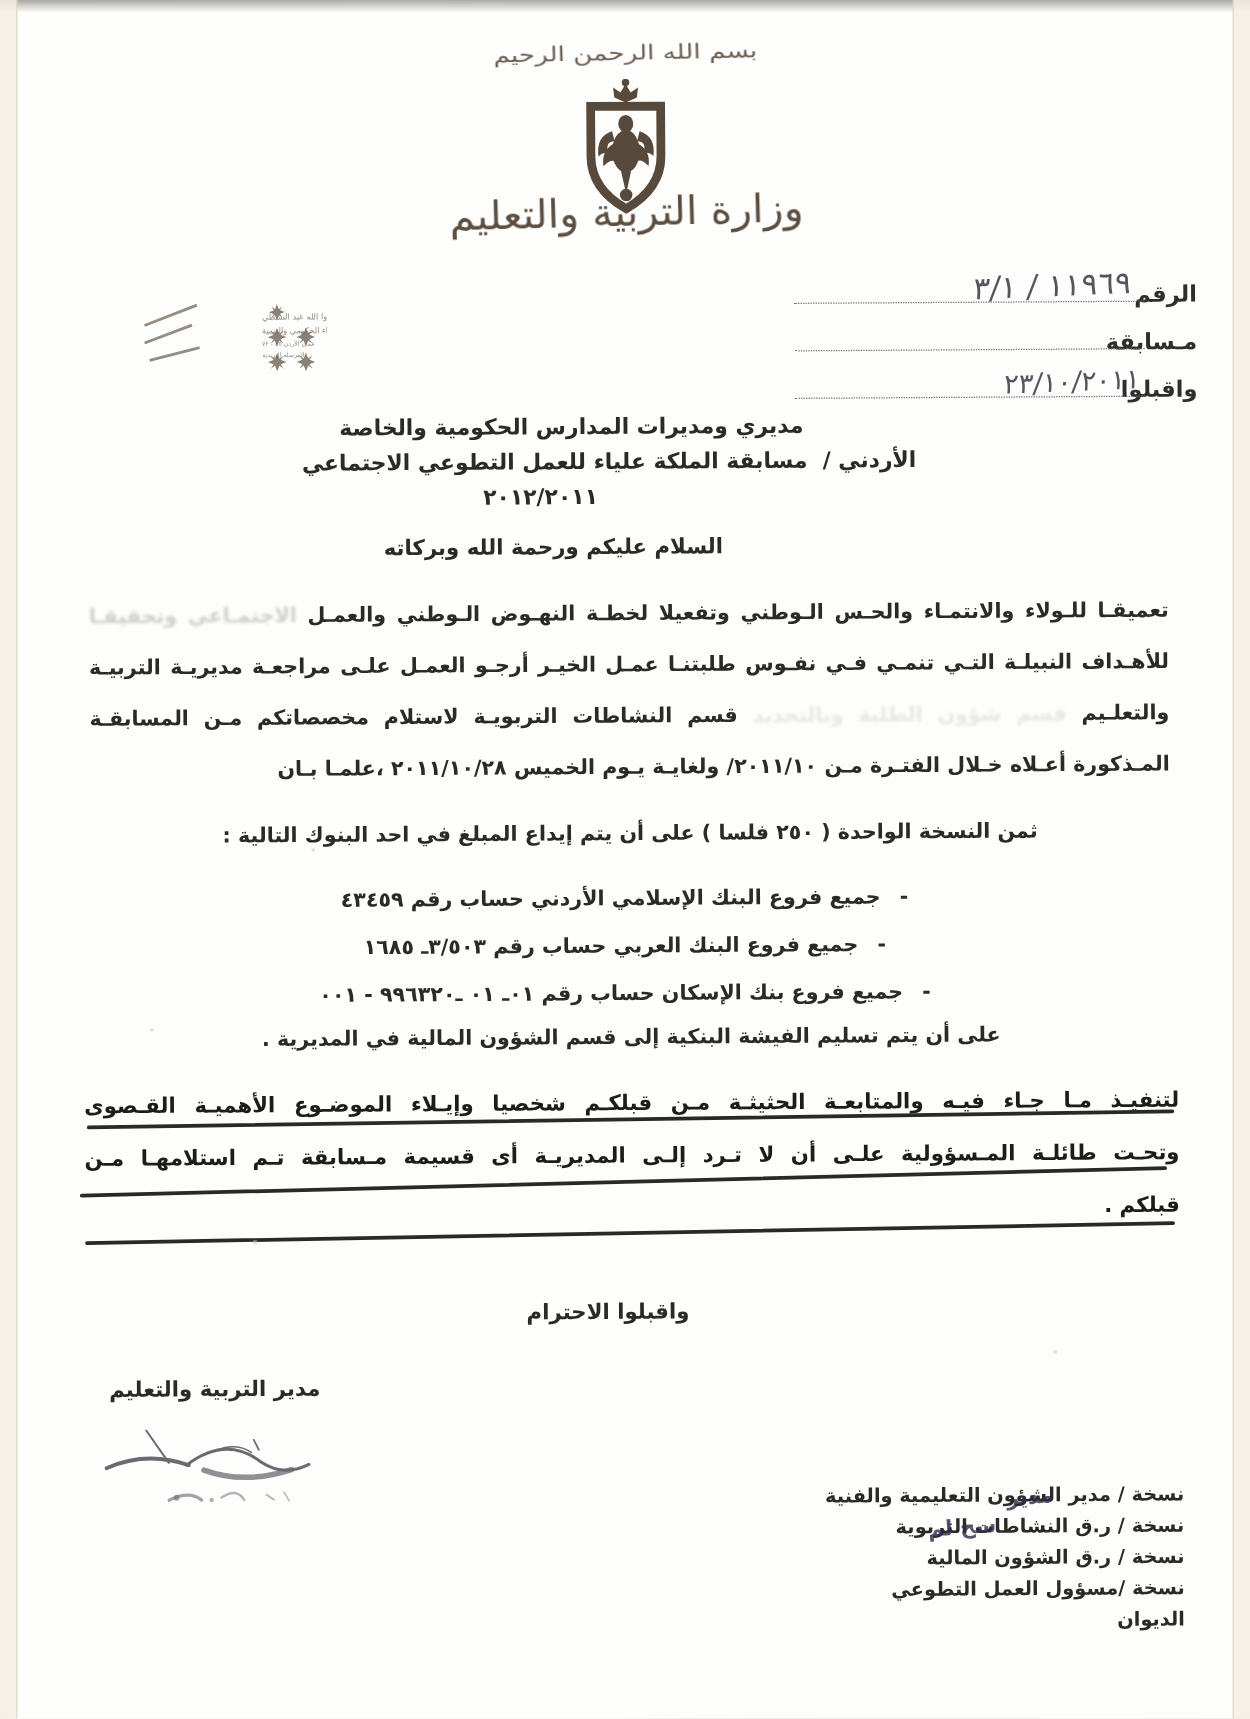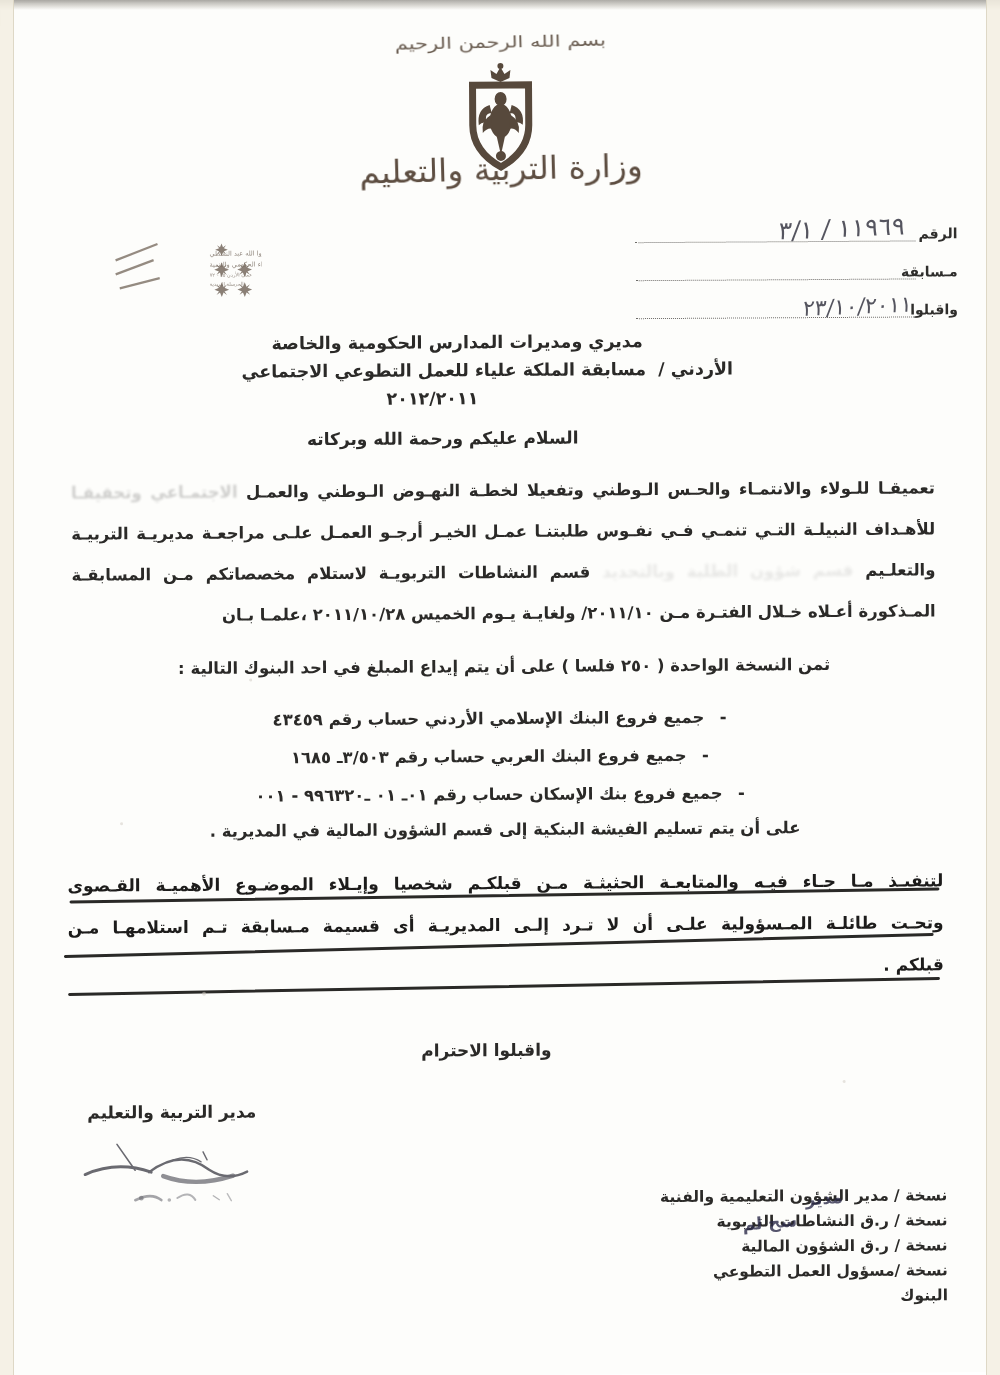--- a/index.html
+++ b/index.html
@@ -89,21 +89,21 @@
   
   .refblock{
     position:absolute;right:44px;top:222px;width:330px;
     text-align:right;
     font-size:15px;
     color:#2f2e2c;
   }
   .refrow{position:relative;height:38px;}
   .reflabel{
     position:absolute;right:0;top:6px;
-    font-weight:700;font-size:14px;
+    font-weight:700;font-size:18px;
     font-family:"DejaVu Sans","Liberation Sans",sans-serif;
   }
   .refdots{
     position:absolute;right:42px;left:8px;top:21px;
     border-bottom:1.4px dotted #6d6b68;
   }
   .refval{
     position:absolute;right:52px;top:-6px;
     font-size:25px;color:#3a3a46;
     font-family:"DejaVu Sans","Liberation Sans",sans-serif;
@@ -408,21 +408,21 @@
         <span>نسخة / ر.ق النشاطات التربوية</span>
         <span class="cc-hand h2">سح لم</span>
       </div>
       <div class="ccline">
         <span>نسخة / ر.ق الشؤون المالية</span>
       </div>
       <div class="ccline">
         <span>نسخة /مسؤول العمل التطوعي</span>
       </div>
       <div class="ccline">
-        <span>البنوك</span>
+        <span>الديوان</span>
       </div>
     </div>
 
     <span class="speck" style="left:245px;top:677px;width:3px;height:3px;"></span>
     <span class="speck" style="left:196px;top:990px;width:4px;height:4px;"></span>
     <span class="speck" style="left:836px;top:1082px;width:3px;height:3px;"></span>
     <span class="speck" style="left:115px;top:820px;width:3px;height:3px;"></span>
 
   </div>
 </div>

